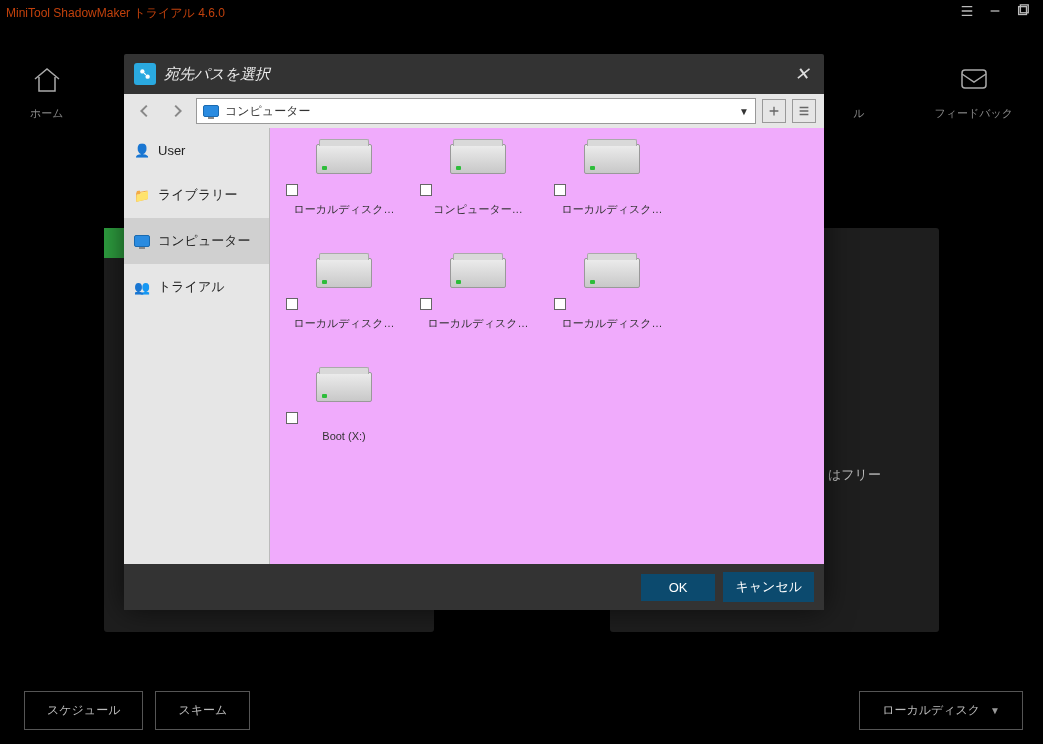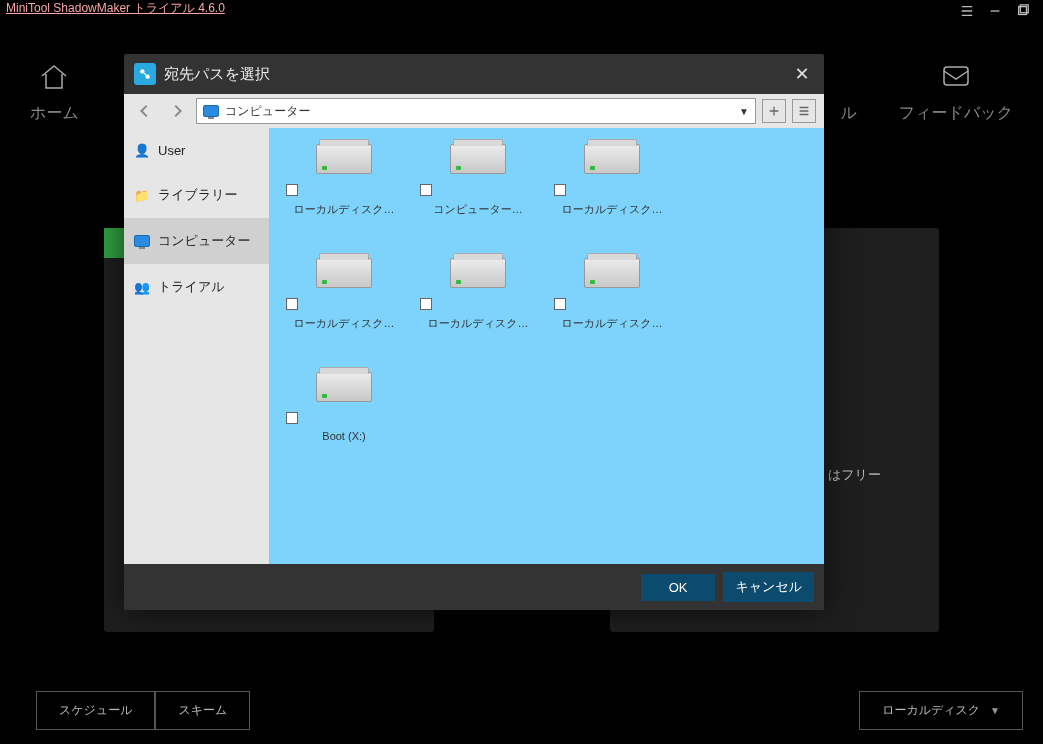--- a/index.html
+++ b/index.html
@@ -1,63 +1,63 @@
 <!DOCTYPE html>
 <html><head>
 <meta charset="utf-8">
 <style>
 * { box-sizing: border-box; margin: 0; padding: 0; font-family: "Meiryo", "MS Gothic", sans-serif; }
 body { width: 1043px; height: 744px; background: #000; color: #ccc; overflow: hidden; position: relative; }
 
 
-.titlebar { height: 22px; display: flex; align-items: flex-start; padding: 0 6px; font-size: 12px; color: #fca5a5; text-decoration: underline; }
+.titlebar { height: 22px; display: flex; align-items: flex-end; padding: 0 6px; font-size: 12px; color: #c2410c; }
 .titlebar .spacer { flex: 1; }
 .win-btn { width: 28px; height: 22px; display: flex; align-items: center; justify-content: center; color: #aaa; }
 .win-btn svg { width: 14px; height: 14px; stroke: #bbb; stroke-width: 1.5; fill: none; }
 
 
 .bg-toolbar { height: 140px; display: flex; align-items: center; justify-content: space-between; padding: 0 30px; }
-.bg-tab { display: flex; flex-direction: column; align-items: center; color: #888; font-size: 16px; gap: 10px; }
+.bg-tab { display: flex; flex-direction: column; align-items: center; color: #888; font-size: 11px; gap: 10px; }
 .bg-tab .ticon { width: 32px; height: 32px; }
 .bg-tab .ticon svg { width: 32px; height: 32px; stroke: #aaa; fill: none; stroke-width: 1.5; }
 
 
-.bottom-bar { position: absolute; bottom: 14px; left: 16px; right: 0; display: flex; padding: 0 20px; }
+.bottom-bar { position: absolute; bottom: 14px; left: 4px; right: 0; display: flex; padding: 0 20px; gap: 12px; }
 .bb-spacer { flex: 1; }
 .g-btn { border: 1px solid #555; color: #bbb; background: transparent; font-size: 12px; padding: 10px 22px; display: flex; align-items: center; gap: 10px; }
 .g-btn .chev { font-size: 10px; color: #999; }
 
 
 .cards { position: absolute; top: 228px; left: 104px; right: 104px; display: flex; gap: 176px; }
 .card { flex: 1; height: 404px; background: #1e1e1e; border-radius: 3px; }
 .green-strip { position: absolute; top: 228px; left: 104px; width: 80px; height: 30px; background: #2e9e3f; }
 
 
 .modal { position: absolute; top: 54px; left: 124px; width: 700px; background: #333; border-radius: 2px; box-shadow: 0 0 30px rgba(0,0,0,.6); }
-.modal-header { height: 40px; display: flex; align-items: center; padding: 0 10px; gap: 8px; color: #eee; font-size: 15px; }
+.modal-header { height: 40px; display: flex; align-items: center; padding: 0 10px; gap: 8px; color: #eee; font-size: 15px; font-style: italic; }
 .modal-header .logo { width: 22px; height: 22px; background: #2aa9e0; border-radius: 3px; display: flex; align-items: center; justify-content: center; }
 .modal-header .logo svg { width: 14px; height: 14px; fill: #fff; }
 .modal-header .sp { flex: 1; }
 .modal-header .close { width: 24px; height: 24px; display: flex; align-items: center; justify-content: center; color: #ddd; font-size: 18px; }
 
 .path-bar { height: 34px; background: #e6e6e6; display: flex; align-items: center; padding: 0 8px; gap: 6px; }
 .nav-arrow { width: 26px; height: 26px; display: flex; align-items: center; justify-content: center; }
 .nav-arrow svg { width: 18px; height: 18px; stroke: #888; fill: none; stroke-width: 2.2; }
 .path-box { flex: 1; height: 26px; border: 1px solid #999; background: #fff; display: flex; align-items: center; padding: 0 6px; gap: 6px; font-size: 12px; color: #333; }
 .path-box .drop { margin-left: auto; font-size: 10px; color: #333; }
 .path-tool { width: 24px; height: 24px; border: 1px solid #999; display: flex; align-items: center; justify-content: center; }
 .path-tool svg { width: 14px; height: 14px; stroke: #666; fill: none; stroke-width: 1.5; }
 
 .browser { display: flex; height: 436px; background: #ddd; }
 .sidebar { width: 146px; background: #e6e6e6; border-right: 1px solid #bbb; }
 .side-item { display: flex; align-items: center; gap: 8px; padding: 14px 10px; font-size: 13px; color: #222; }
 .side-item.selected { background: #d0d0d0; }
 .side-item .si-icon { width: 16px; height: 16px; display: flex; align-items: center; justify-content: center; }
 
-.content { flex: 1; background: #7dd3fc; padding: 10px; display: flex; flex-wrap: wrap; align-content: flex-start; gap: 12px 6px; }
+.content { flex: 1; background: #f0abfc; padding: 10px; display: flex; flex-wrap: wrap; align-content: flex-start; gap: 12px 6px; }
 .drive { width: 128px; height: 102px; display: flex; flex-direction: column; align-items: center; font-size: 11px; color: #333; position: relative; }
 .drive .dimg { width: 56px; height: 30px; margin-top: 6px; background: linear-gradient(#ececec,#c8c8c8); border: 1px solid #999; border-radius: 2px; position: relative; }
 .drive .dimg::before { content: ""; position: absolute; top: -6px; left: 2px; right: 2px; height: 6px; background: #d9d9d9; border: 1px solid #aaa; border-bottom: none; border-radius: 2px 2px 0 0; }
 .drive .dimg::after { content: ""; position: absolute; bottom: 3px; left: 5px; width: 5px; height: 4px; background: #2dbd3a; border-radius: 1px; }
 .drive .chk { position: absolute; top: 46px; left: 6px; width: 12px; height: 12px; border: 1px solid #666; background: #fff; }
 .drive .lbl { margin-top: 28px; max-width: 114px; overflow: hidden; text-overflow: ellipsis; white-space: nowrap; }
 
 .modal-footer { height: 46px; background: #333; display: flex; align-items: center; justify-content: flex-end; padding: 0 10px; gap: 8px; }
 .m-btn { background: #0c4a6e; color: #fff; border: none; font-size: 13px; padding: 6px 28px; }
 .m-btn.cancel { padding: 6px 12px; }

